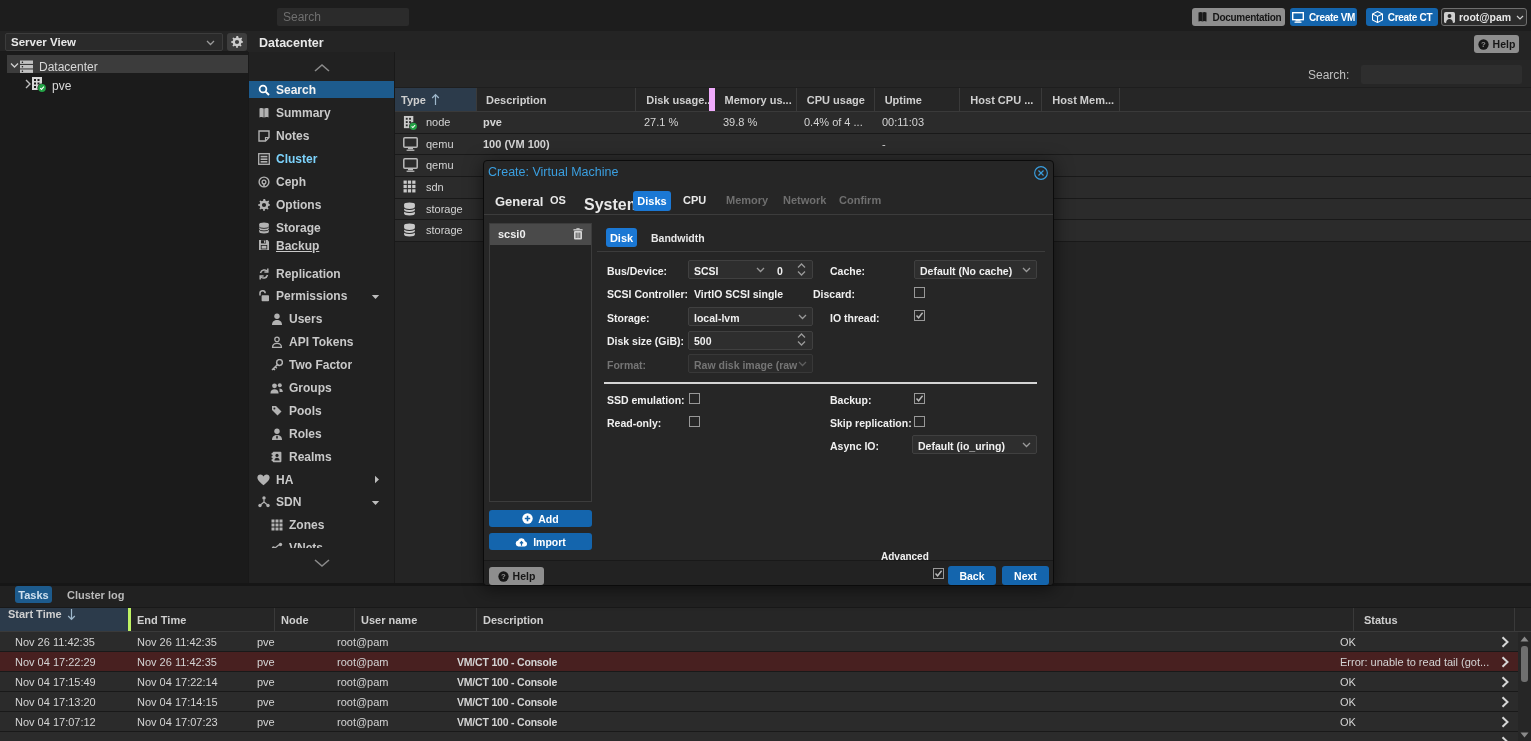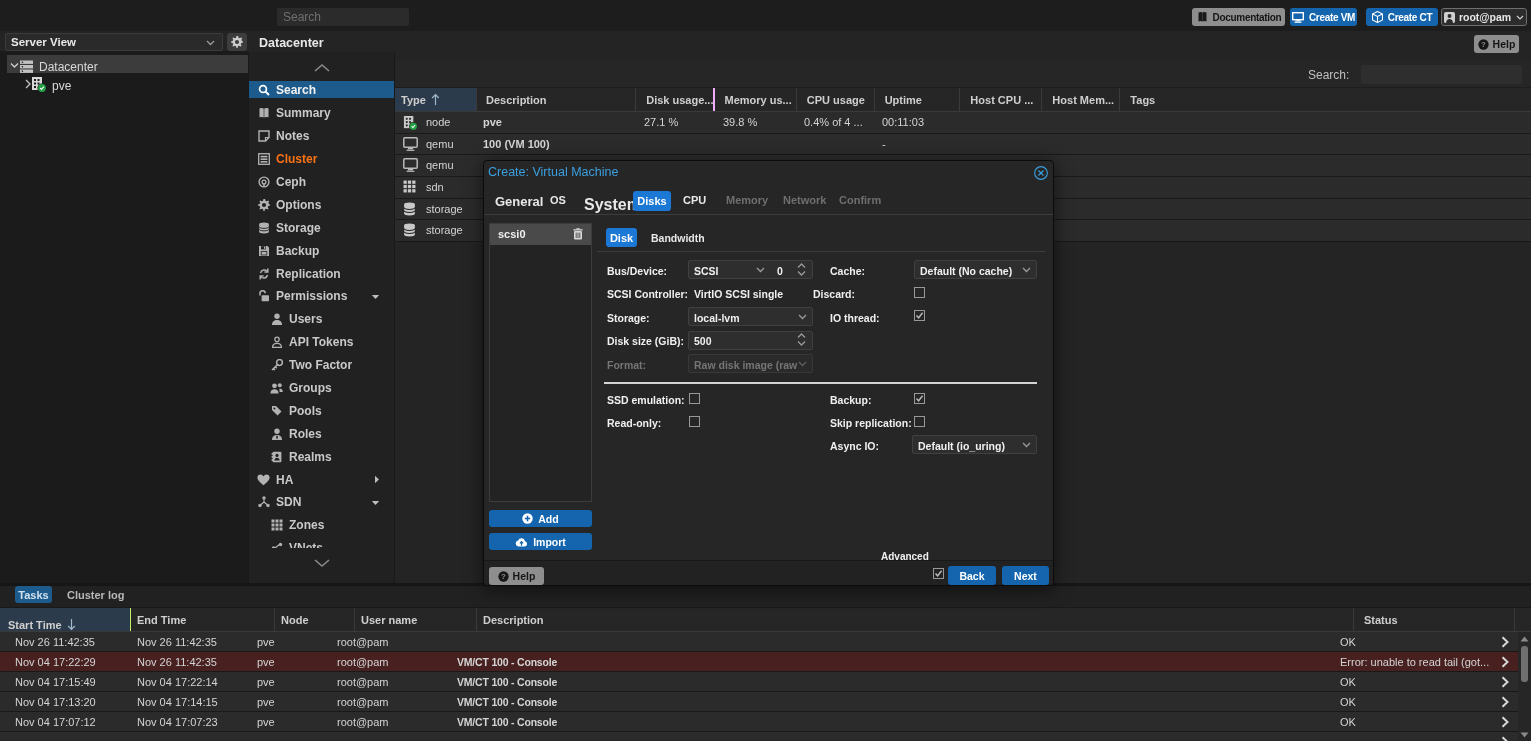--- a/index.html
+++ b/index.html
@@ -139,21 +139,21 @@
             <path d="M1.5 1.5 C3 0.9 4.5 0.9 5.7 1.6 L5.7 10.6 C4.5 9.9 3 9.9 1.5 10.5 Z" fill="#b2b2b2"></path>
             <path d="M6.3 1.6 C7.5 0.9 9 0.9 10.5 1.5 L10.5 10.5 C9 9.9 7.5 9.9 6.3 10.6 Z" fill="#b2b2b2"></path>
           </svg>
         </span>Summary</div>
 <div style="position:relative;height:22.9px;display:flex;align-items:center;padding-left:8px;color:#c9c9c9;font-weight:bold;font-size:12px;"><span style="width:13px;display:flex;justify-content:center;margin-right:6px;">
           <svg width="12" height="12" viewBox="0 0 12 12">
             <path d="M1 1 L11 1 L11 7.5 L7.5 11 L1 11 Z" fill="none" stroke="#b2b2b2" stroke-width="1.4"></path>
             <path d="M7.5 11 L7.5 7.5 L11 7.5" fill="none" stroke="#b2b2b2" stroke-width="1.2"></path>
           </svg>
         </span>Notes</div>
-<div style="position:relative;height:22.9px;display:flex;align-items:center;padding-left:8px;color:#f97316;font-weight:bold;font-size:12px;"><span style="width:13px;display:flex;justify-content:center;margin-right:6px;">
+<div style="position:relative;height:22.9px;display:flex;align-items:center;padding-left:8px;color:#7dd3fc;font-weight:bold;font-size:12px;"><span style="width:13px;display:flex;justify-content:center;margin-right:6px;">
           <svg width="12" height="12" viewBox="0 0 12 12">
             <rect x="0.7" y="0.7" width="10.6" height="10.6" fill="none" stroke="#b2b2b2" stroke-width="1.3"></rect>
             <rect x="2.6" y="2.8" width="6.8" height="1.6" fill="#b2b2b2"></rect>
             <rect x="2.6" y="5.4" width="6.8" height="1.6" fill="#b2b2b2"></rect>
             <rect x="2.6" y="8" width="6.8" height="1.6" fill="#b2b2b2"></rect>
           </svg>
         </span>Cluster</div>
 <div style="position:relative;height:22.9px;display:flex;align-items:center;padding-left:8px;color:#c9c9c9;font-weight:bold;font-size:12px;"><span style="width:13px;display:flex;justify-content:center;margin-right:6px;">
           <svg width="12" height="12" viewBox="0 0 12 12">
             <circle cx="6" cy="6" r="4.9" fill="none" stroke="#b2b2b2" stroke-width="1.4"></circle>
@@ -166,21 +166,21 @@
             <path fill="#b2b2b2" d="M8 0 L9.5 0 L10 2.2 L11.8 3 L13.8 1.9 L14.9 3 L13.8 5 L14.6 6.8 L16 7.2 L16 8.8 L13.8 9.2 L13 11 L14.1 13 L13 14.1 L11 13 L9.2 13.8 L8.8 16 L7.2 16 L6.8 13.8 L5 13 L3 14.1 L1.9 13 L3 11 L2.2 9.2 L0 8.8 L0 7.2 L2.2 6.8 L3 5 L1.9 3 L3 1.9 L5 3 L6.8 2.2 L7.2 0 Z M8 5.2 A2.8 2.8 0 1 0 8 10.8 A2.8 2.8 0 1 0 8 5.2 Z"></path>
           </svg>
         </span>Options</div>
 <div style="position:relative;height:22.9px;display:flex;align-items:center;padding-left:8px;color:#c9c9c9;font-weight:bold;font-size:12px;"><span style="width:13px;display:flex;justify-content:center;margin-right:6px;">
           <svg width="12" height="12" viewBox="0 0 12 12">
             <ellipse cx="6" cy="2.2" rx="4.8" ry="1.7" fill="#b2b2b2"></ellipse>
             <path d="M1.2 2.2 L1.2 9.8 A4.8 1.7 0 0 0 10.8 9.8 L10.8 2.2" fill="#b2b2b2"></path>
             <path d="M1.2 4.7 A4.8 1.7 0 0 0 10.8 4.7 M1.2 7.2 A4.8 1.7 0 0 0 10.8 7.2" stroke="#212121" stroke-width="0.9" fill="none"></path>
           </svg>
         </span>Storage</div>
-<div style="position:relative;height:22.9px;display:flex;align-items:center;padding-left:8px;color:#c9c9c9;font-weight:bold;font-size:12px;"><span style="width:13px;display:flex;justify-content:center;margin-right:6px;">
+<div style="position:relative;height:22.9px;display:flex;align-items:flex-start;padding-left:8px;color:#c9c9c9;font-weight:bold;font-size:12px;text-decoration:underline;"><span style="width:13px;display:flex;justify-content:center;margin-right:6px;">
           <svg width="12" height="12" viewBox="0 0 12 12">
             <path d="M1 1 L9.5 1 L11 2.5 L11 11 L1 11 Z" fill="#b2b2b2"></path>
             <rect x="3" y="1.2" width="5" height="3.2" fill="#212121"></rect>
             <rect x="6" y="1.6" width="1.4" height="2.2" fill="#b2b2b2"></rect>
             <rect x="2.8" y="6" width="6.4" height="4.4" fill="#212121"></rect>
             <rect x="3.6" y="6.8" width="4.8" height="2.8" fill="#b2b2b2"></rect>
           </svg>
         </span>Backup</div>
 <div style="position:relative;height:22.9px;display:flex;align-items:center;padding-left:8px;color:#c9c9c9;font-weight:bold;font-size:12px;"><span style="width:13px;display:flex;justify-content:center;margin-right:6px;">
           <svg width="12" height="12" viewBox="0 0 12 12">
@@ -300,27 +300,26 @@
   <div class="abs" style="left:395px;top:57px;width:1136px;height:526px;background:#242424;"></div>
   <div class="abs" style="left:395px;top:60px;width:1136px;height:28px;background:#262626;border-bottom:1px solid #1e1e1e;"></div>
   <div class="abs" style="left:1308px;top:68px;color:#c0c0c0;font-size:12px;">Search:</div>
   <div class="abs" style="left:1361px;top:65px;width:161px;height:19px;background:#2e2e2e;border-radius:2px;"></div>
 
   <div class="abs" id="mainhead" style="left:395px;top:88px;width:1136px;height:24px;background:#262626;border-bottom:1px solid #3a3a3a;display:flex;font-weight:bold;color:#cfcfcf;font-size:11px;white-space:nowrap;">
     <div style="width:82px;background:#2c3b4b;border-right:1px solid #3a3a3a;display:flex;align-items:center;padding-left:6px;overflow:hidden;overflow:hidden;">Type <svg width="9" height="13" viewBox="0 0 9 13" style="margin-left:5px;">
           <path d="M4.5 12 L4.5 2 M1.2 5 L4.5 1.5 L7.8 5" stroke="#9fb8cc" stroke-width="1.2" fill="none"></path>
         </svg></div>
     <div style="width:159.2px;border-right:1px solid #3a3a3a;display:flex;align-items:center;padding-left:9px;overflow:hidden;">Description</div>
-    <div style="width:79.3px;border-right:2px solid #f0abfc;display:flex;align-items:center;padding-left:10px;overflow:hidden;">Disk usage...</div>
+    <div style="width:79.3px;border-right:6px solid #f0abfc;display:flex;align-items:center;padding-left:10px;overflow:hidden;">Disk usage...</div>
     <div style="width:81.3px;border-right:1px solid #3a3a3a;display:flex;align-items:center;padding-left:9px;overflow:hidden;">Memory us...</div>
     <div style="width:77.9px;border-right:1px solid #3a3a3a;display:flex;align-items:center;padding-left:10px;overflow:hidden;">CPU usage</div>
     <div style="width:85.7px;border-right:1px solid #3a3a3a;display:flex;align-items:center;padding-left:10px;overflow:hidden;">Uptime</div>
     <div style="width:82px;border-right:1px solid #3a3a3a;display:flex;align-items:center;padding-left:10px;overflow:hidden;">Host CPU ...</div>
     <div style="width:78px;border-right:1px solid #3a3a3a;display:flex;align-items:center;padding-left:10px;overflow:hidden;">Host Mem...</div>
-    <div style="flex:1;display:flex;align-items:center;padding-left:10px;">Tags</div>
   </div>
   <div class="abs" id="mainrows" style="left:395px;top:112px;width:1136px;">
 <div style="position:relative;height:21.7px;background:#2b2b2b;border-bottom:1px solid #191919;color:#d4d4d4;font-size:11px;">
         <div style="position:absolute;left:8px;top:3px;">
           <svg width="15" height="16" viewBox="0 0 16 17">
             <rect x="1" y="1" width="10" height="13" fill="#c9c9c9"></rect>
             <g fill="#2b2b2b">
               <rect x="3" y="3" width="2" height="2"></rect>
               <rect x="6.5" y="3" width="2" height="2"></rect>
               <rect x="3" y="6.5" width="2" height="2"></rect>
@@ -399,21 +398,21 @@
         </div>
         <span style="position:absolute;left:31px;top:4px;">storage</span>
       </div>
 </div>
 
   <div class="abs" style="left:0;top:583px;width:1531px;height:3px;background:#161616;"></div>
   <div class="abs" style="left:0;top:586px;width:1531px;height:22px;background:#212121;border-bottom:1px solid #191919;"></div>
   <div class="abs" style="left:15px;top:586px;width:37px;height:17px;background:#1d5b8d;border-radius:3px;color:#cfe0ef;font-weight:bold;display:flex;align-items:center;justify-content:center;">Tasks</div>
   <div class="abs" style="left:67px;top:586px;height:17px;color:#b9b9b9;font-weight:bold;display:flex;align-items:center;">Cluster log</div>
   <div class="abs" id="taskhead" style="left:0;top:608px;width:1531px;height:24px;background:#262626;border-bottom:1px solid #3a3a3a;display:flex;font-weight:bold;color:#cfcfcf;font-size:11px;white-space:nowrap;">
-    <div style="width:131px;background:#2c3b4b;border-right:1px solid #bef264;display:flex;align-items:flex-end;padding-left:8px;">Start Time <svg width="9" height="13" viewBox="0 0 9 13" style="margin-left:5px;">
+    <div style="width:131px;background:#2c3b4b;border-right:3px solid #bef264;display:flex;align-items:flex-start;padding-left:8px;">Start Time <svg width="9" height="13" viewBox="0 0 9 13" style="margin-left:5px;">
           <path d="M4.5 1 L4.5 11 M1.2 8 L4.5 11.5 L7.8 8" stroke="#9fb8cc" stroke-width="1.2" fill="none"></path>
         </svg></div>
     <div style="width:144px;border-right:1px solid #3a3a3a;display:flex;align-items:center;padding-left:6px;overflow:hidden;">End Time</div>
     <div style="width:80px;border-right:1px solid #3a3a3a;display:flex;align-items:center;padding-left:6px;overflow:hidden;">Node</div>
     <div style="width:122px;border-right:1px solid #3a3a3a;display:flex;align-items:center;padding-left:6px;overflow:hidden;">User name</div>
     <div style="width:877px;border-right:1px solid #3a3a3a;display:flex;align-items:center;padding-left:6px;overflow:hidden;">Description</div>
     <div style="width:161px;border-right:1px solid #3a3a3a;display:flex;align-items:center;padding-left:10px;">Status</div>
     <div style="flex:1;"></div>
   </div>
   <div class="abs" id="taskrows" style="left:0;top:632px;width:1518px;">

